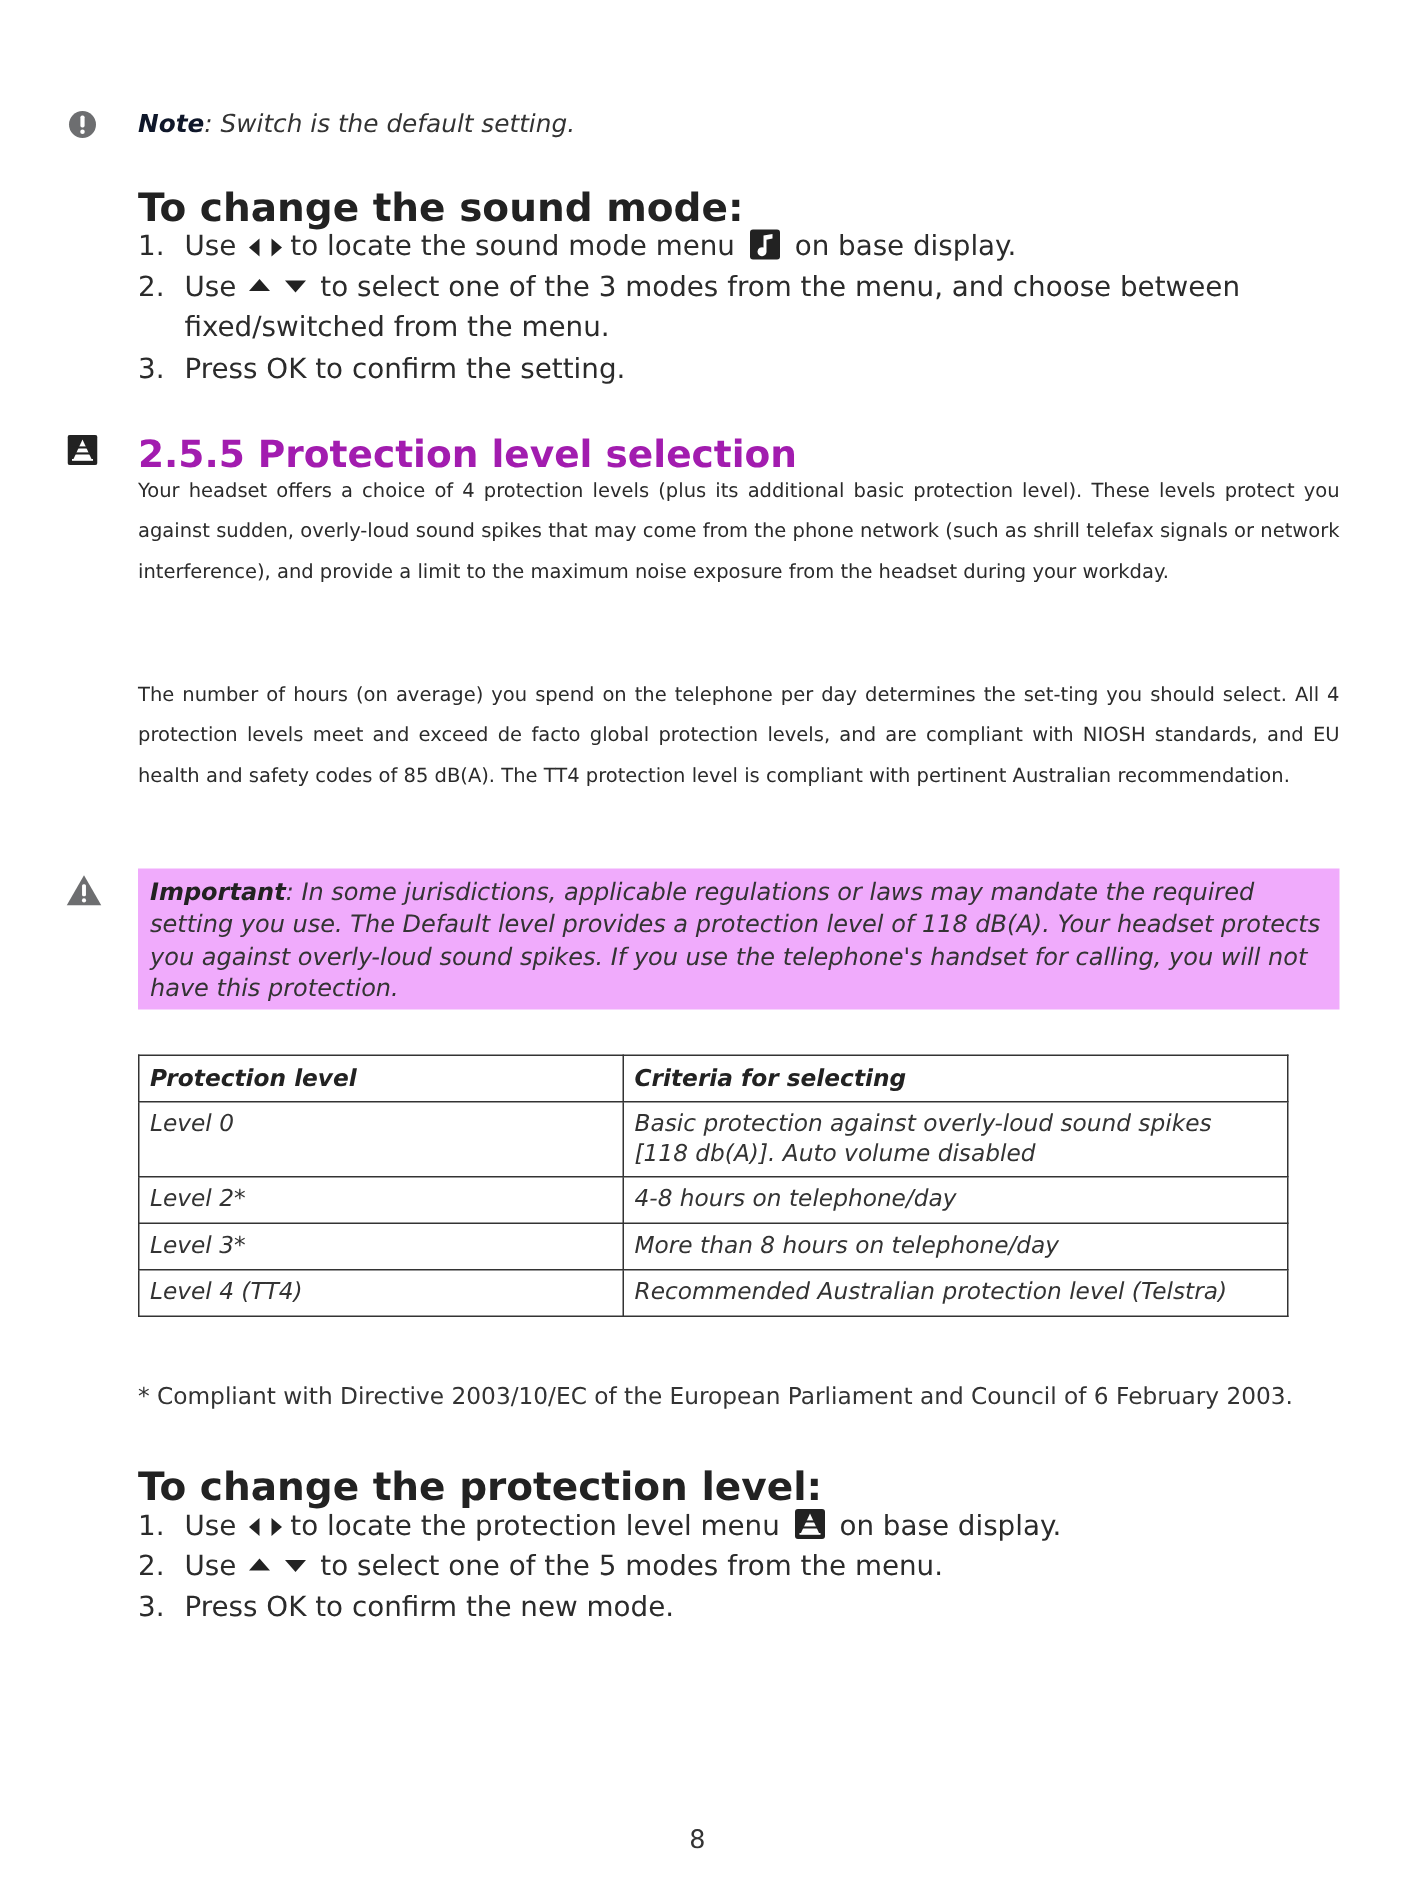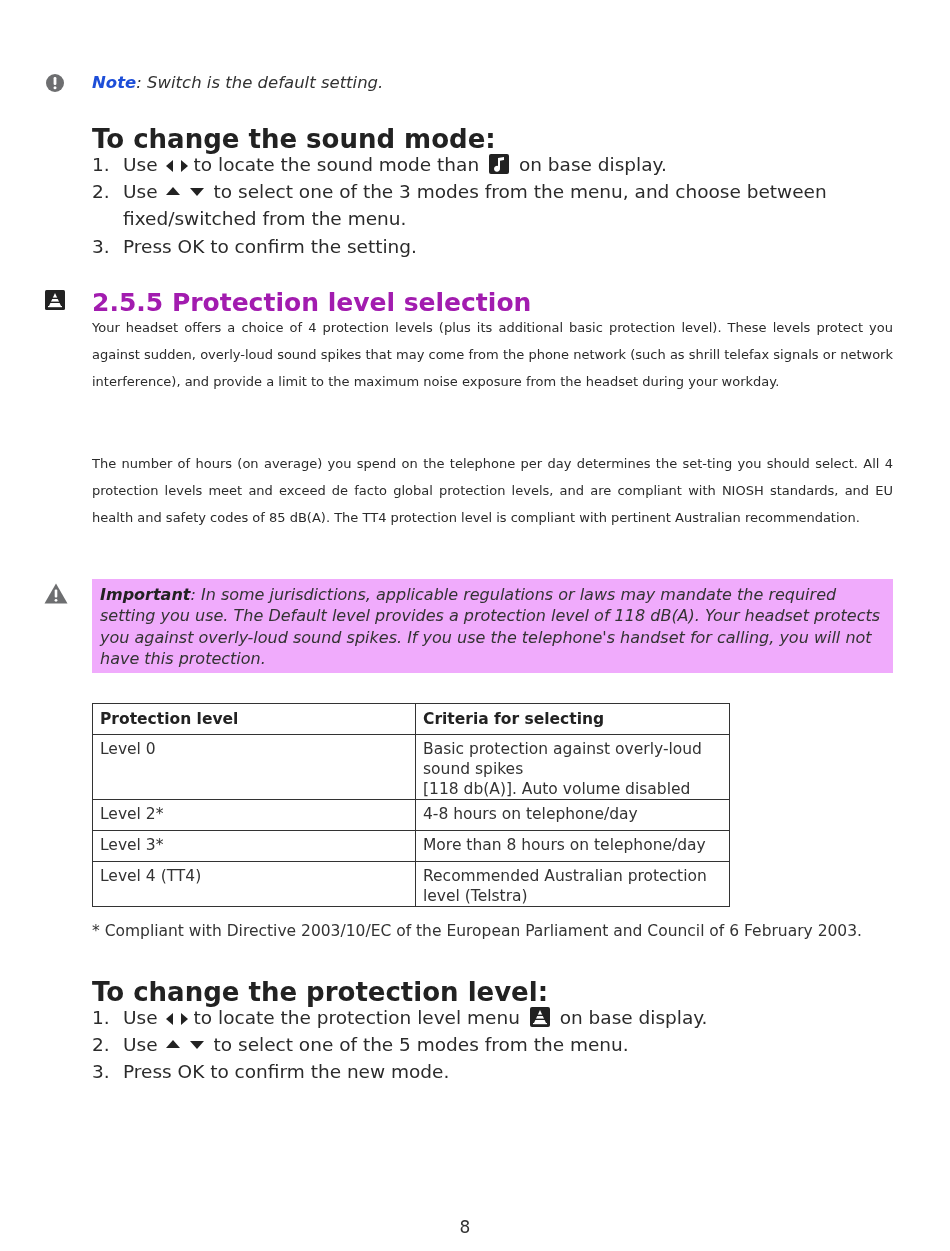--- a/index.html
+++ b/index.html
@@ -3,42 +3,42 @@
   <meta charset="utf-8">
   <style>
     html, body { margin: 0; padding: 0; background: #ffffff; }
     body {
       width: 950px; height: 1251px; position: relative; overflow: hidden;
       font-family: "DejaVu Sans", sans-serif; color: #2b2b2b;
     }
     .abs { position: absolute; }
     .margin-icon { position: absolute; left: 45px; width: 20px; height: 20px; }
     .note-line { left: 92px; top: 73px; font-size: 16.5px; font-style: italic; color: #333; }
-    .note-line b { font-style: italic; font-weight: bold; color: #1d4ed8; }
+    .note-line b { font-style: italic; font-weight: bold; color: #0f172a; }
     .subhead { font-size: 26px; font-weight: bold; color: #222; left: 92px; }
     .steps { left: 92px; font-size: 18.5px; line-height: 27.2px; color: #2b2b2b; }
     .step { display: flex; }
     .step .num { width: 31px; flex: none; }
     .tri { display: inline-block; vertical-align: middle; width: 0; height: 0; margin: 0 4px; }
     .tri-left { border-top: 6px solid transparent; border-bottom: 6px solid transparent; border-right: 7px solid #222; margin-left: 8px; }
     .tri-right { border-top: 6px solid transparent; border-bottom: 6px solid transparent; border-left: 7px solid #222; margin-right: 6px; }
     .tri-up { border-left: 7px solid transparent; border-right: 7px solid transparent; border-bottom: 8px solid #222; margin-left: 8px; margin-right: 6px; position: relative; top: -2px; }
     .tri-down { border-left: 7px solid transparent; border-right: 7px solid transparent; border-top: 8px solid #222; margin-right: 10px; position: relative; top: -1px; }
     .inline-icon { display: inline-block; width: 20px; height: 20px; background: #222; border-radius: 2px; vertical-align: -3px; margin: 0 4px; position: relative; }
     .section-title { left: 92px; top: 288px; font-size: 25px; font-weight: bold; color: #a21caf; }
     .para { left: 92px; width: 801px; font-size: 13px; line-height: 27.2px; text-align: justify; color: #2b2b2b; }
     .important-box {
       left: 92px; top: 579px; width: 801px; height: 94px; background: #f0abfc;
       box-sizing: border-box; padding: 5px 8px 0 8px;
       font-size: 16px; line-height: 21.3px; font-style: italic; color: #333;
     }
     .important-box b { font-weight: bold; color: #222; }
     table.levels {
-      position: absolute; left: 92px; top: 703px; width: 638px; border-collapse: collapse;
-      font-size: 15.5px; color: #333;
+      position: absolute; left: 92px; top: 703px; width: 767px; border-collapse: collapse;
+      font-size: 15.5px; color: #333; font-style: italic;
     }
     table.levels th, table.levels td {
       border: 1px solid #333; text-align: left; vertical-align: top;
       padding: 4px 7px 0 7px; line-height: 20px; box-sizing: border-box;
     }
     table.levels th { font-weight: bold; color: #222; height: 31px; padding-top: 5px; }
     table.levels td { height: 31px; }
     table.levels tr.tall td { height: 50px; }
     table.levels col.c1 { width: 323px; }
     .footnote { left: 92px; top: 922px; font-size: 15.5px; color: #333; }
@@ -52,21 +52,21 @@
   <rect x="8.6" y="4" width="2.8" height="8" rx="1.2" fill="#fff"></rect>
   <circle cx="10" cy="14.8" r="1.5" fill="#fff"></circle>
 </svg>
 <div class="abs note-line"><b>Note</b><span>: Switch is the default setting.</span></div>
 
 <div class="abs subhead" style="top:124px;">To change the sound mode:</div>
 <div class="abs steps" style="top:151px;">
   <div class="step">
     <span class="num">1.</span>
     <span>
-      <span>Use</span><span class="tri tri-left"></span><span class="tri tri-right"></span><span>to locate the sound mode than</span>
+      <span>Use</span><span class="tri tri-left"></span><span class="tri tri-right"></span><span>to locate the sound mode menu</span>
       <span class="inline-icon">
         <svg width="20" height="20" viewBox="0 0 20 20" style="position:absolute;left:0;top:0;">
             <path d="M9 4 L15 3 L15 6 L11 6.8 L11 14.5 A3 3 0 1 1 9 12 Z" fill="#fff"></path>
           </svg>
       </span>
       <span>on base display.</span>
     </span>
   </div>
   <div class="step">
     <span class="num">2.</span>

